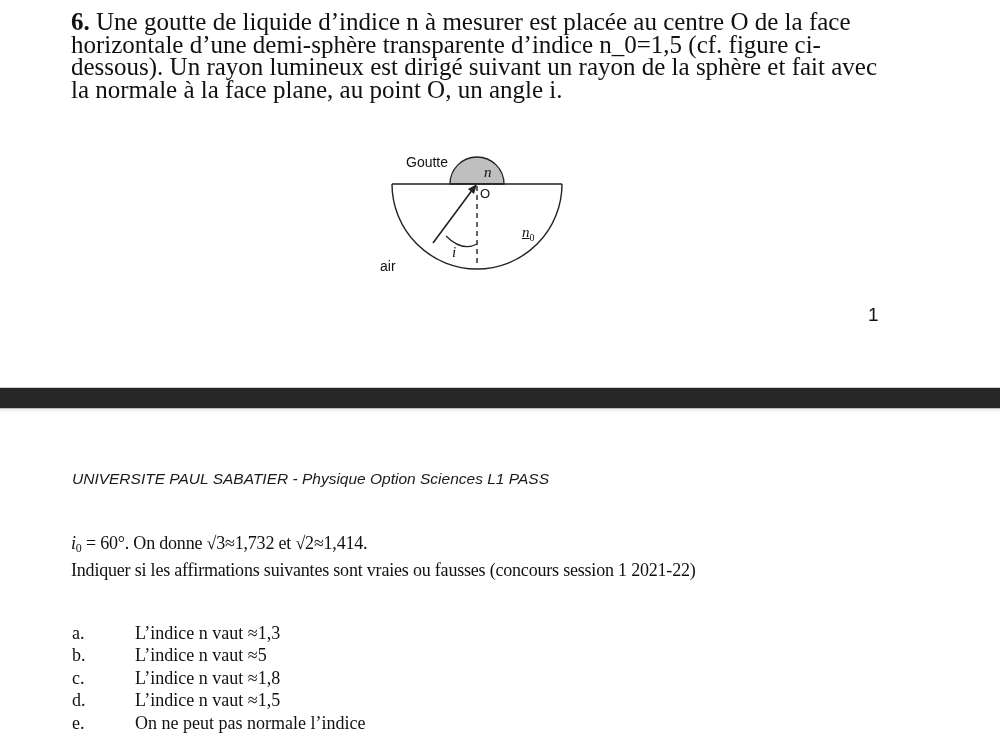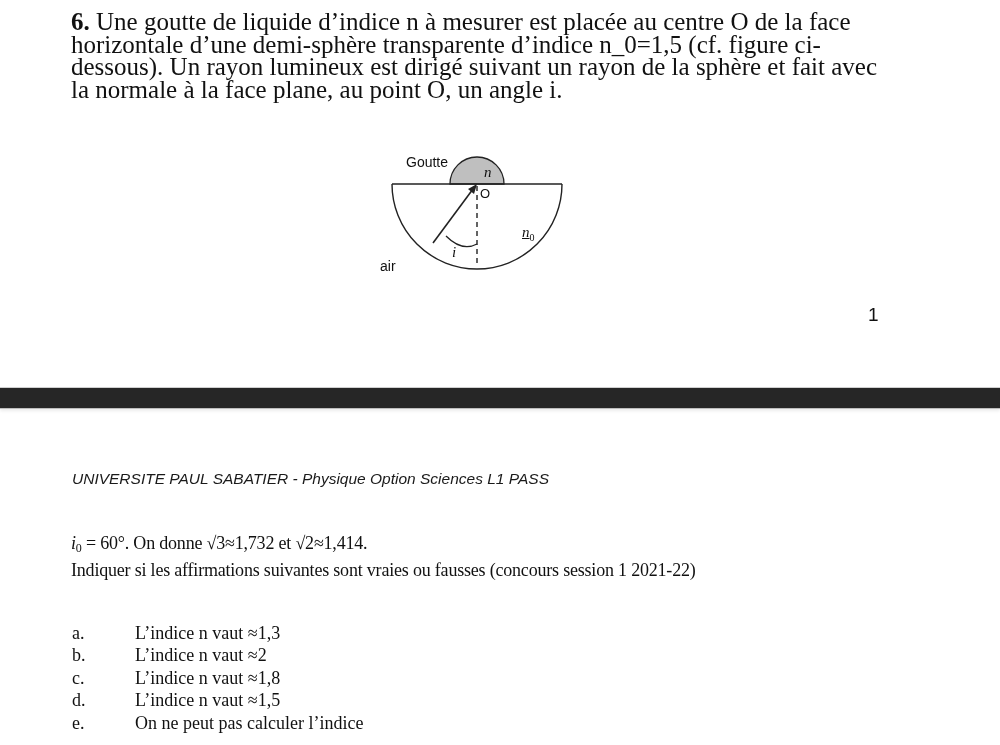--- a/index.html
+++ b/index.html
@@ -62,27 +62,27 @@
   <div>Indiquer si les affirmations suivantes sont vraies ou fausses  (concours session 1 2021-22)</div>
 </div>
 
 <div id="options" class="serif">
   <div class="opt">
       <span class="letter">a.</span>
       <span>L’indice n vaut  ≈1,3</span>
     </div>
   <div class="opt">
       <span class="letter">b.</span>
-      <span>L’indice n vaut  ≈2</span>
+      <span>L’indice n vaut  ≈5</span>
     </div>
   <div class="opt">
       <span class="letter">c.</span>
       <span>L’indice n vaut  ≈1,8</span>
     </div>
   <div class="opt">
       <span class="letter">d.</span>
       <span>L’indice n vaut  ≈1,5</span>
     </div>
   <div class="opt">
       <span class="letter">e.</span>
-      <span>On ne peut pas calculer l’indice</span>
+      <span>On ne peut pas normale l’indice</span>
     </div>
 </div>
 
 </body></html>

